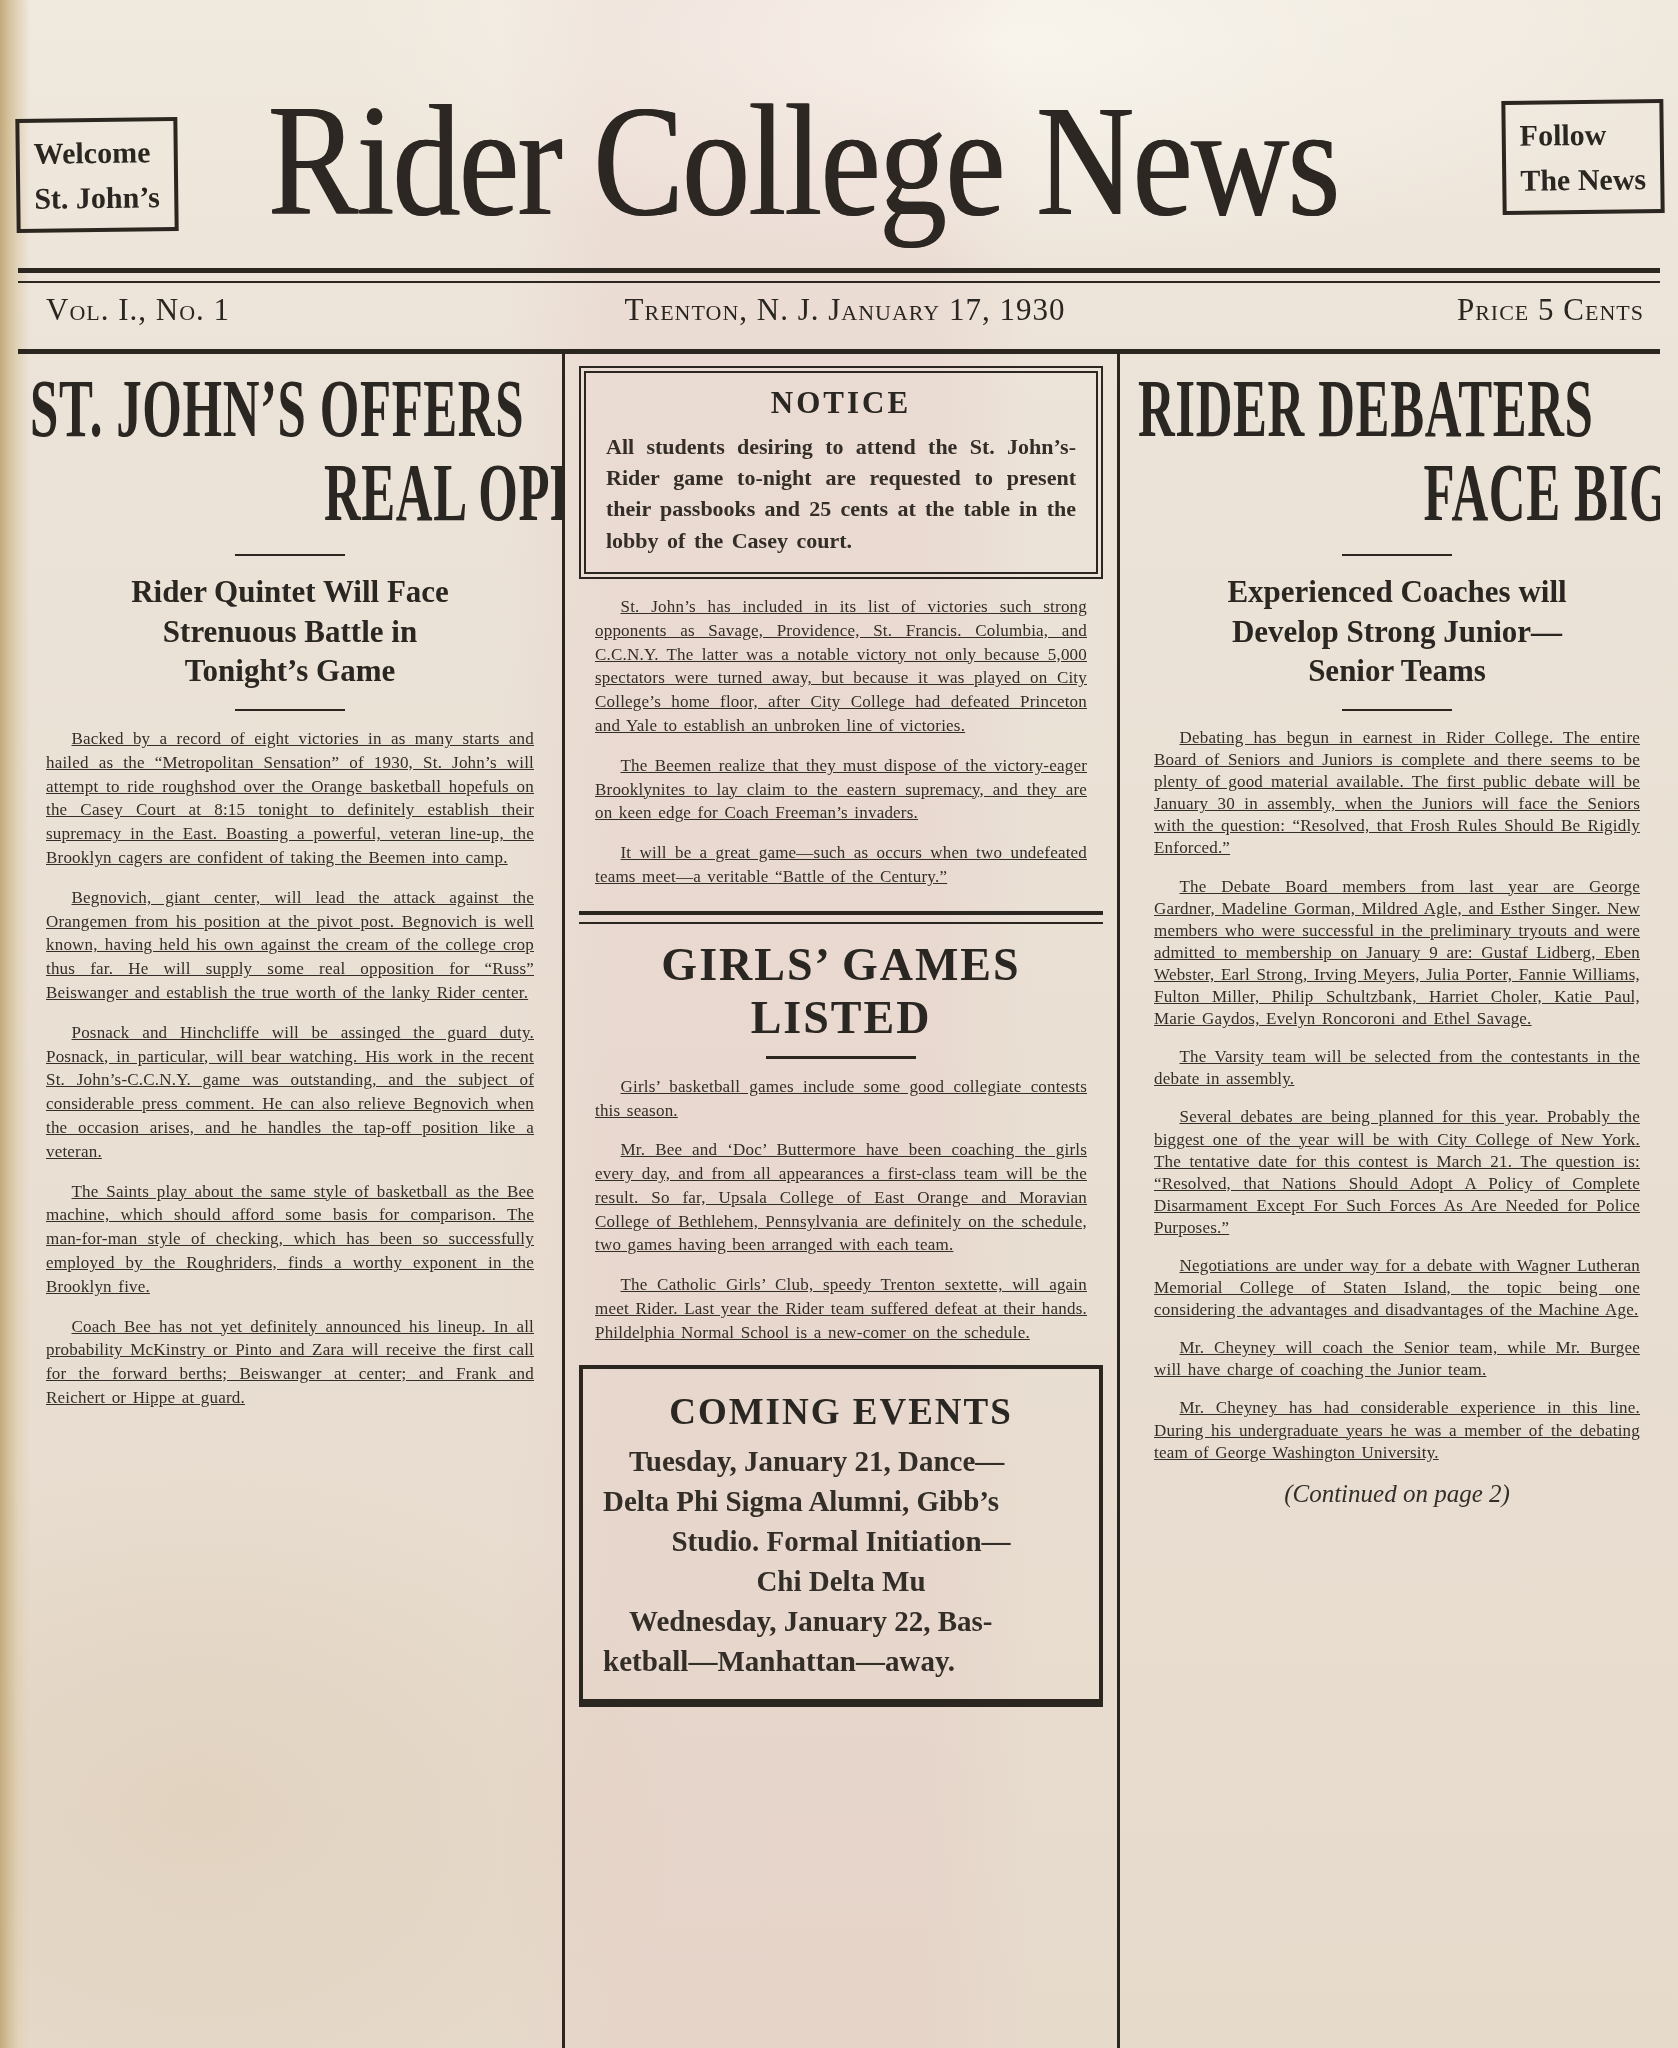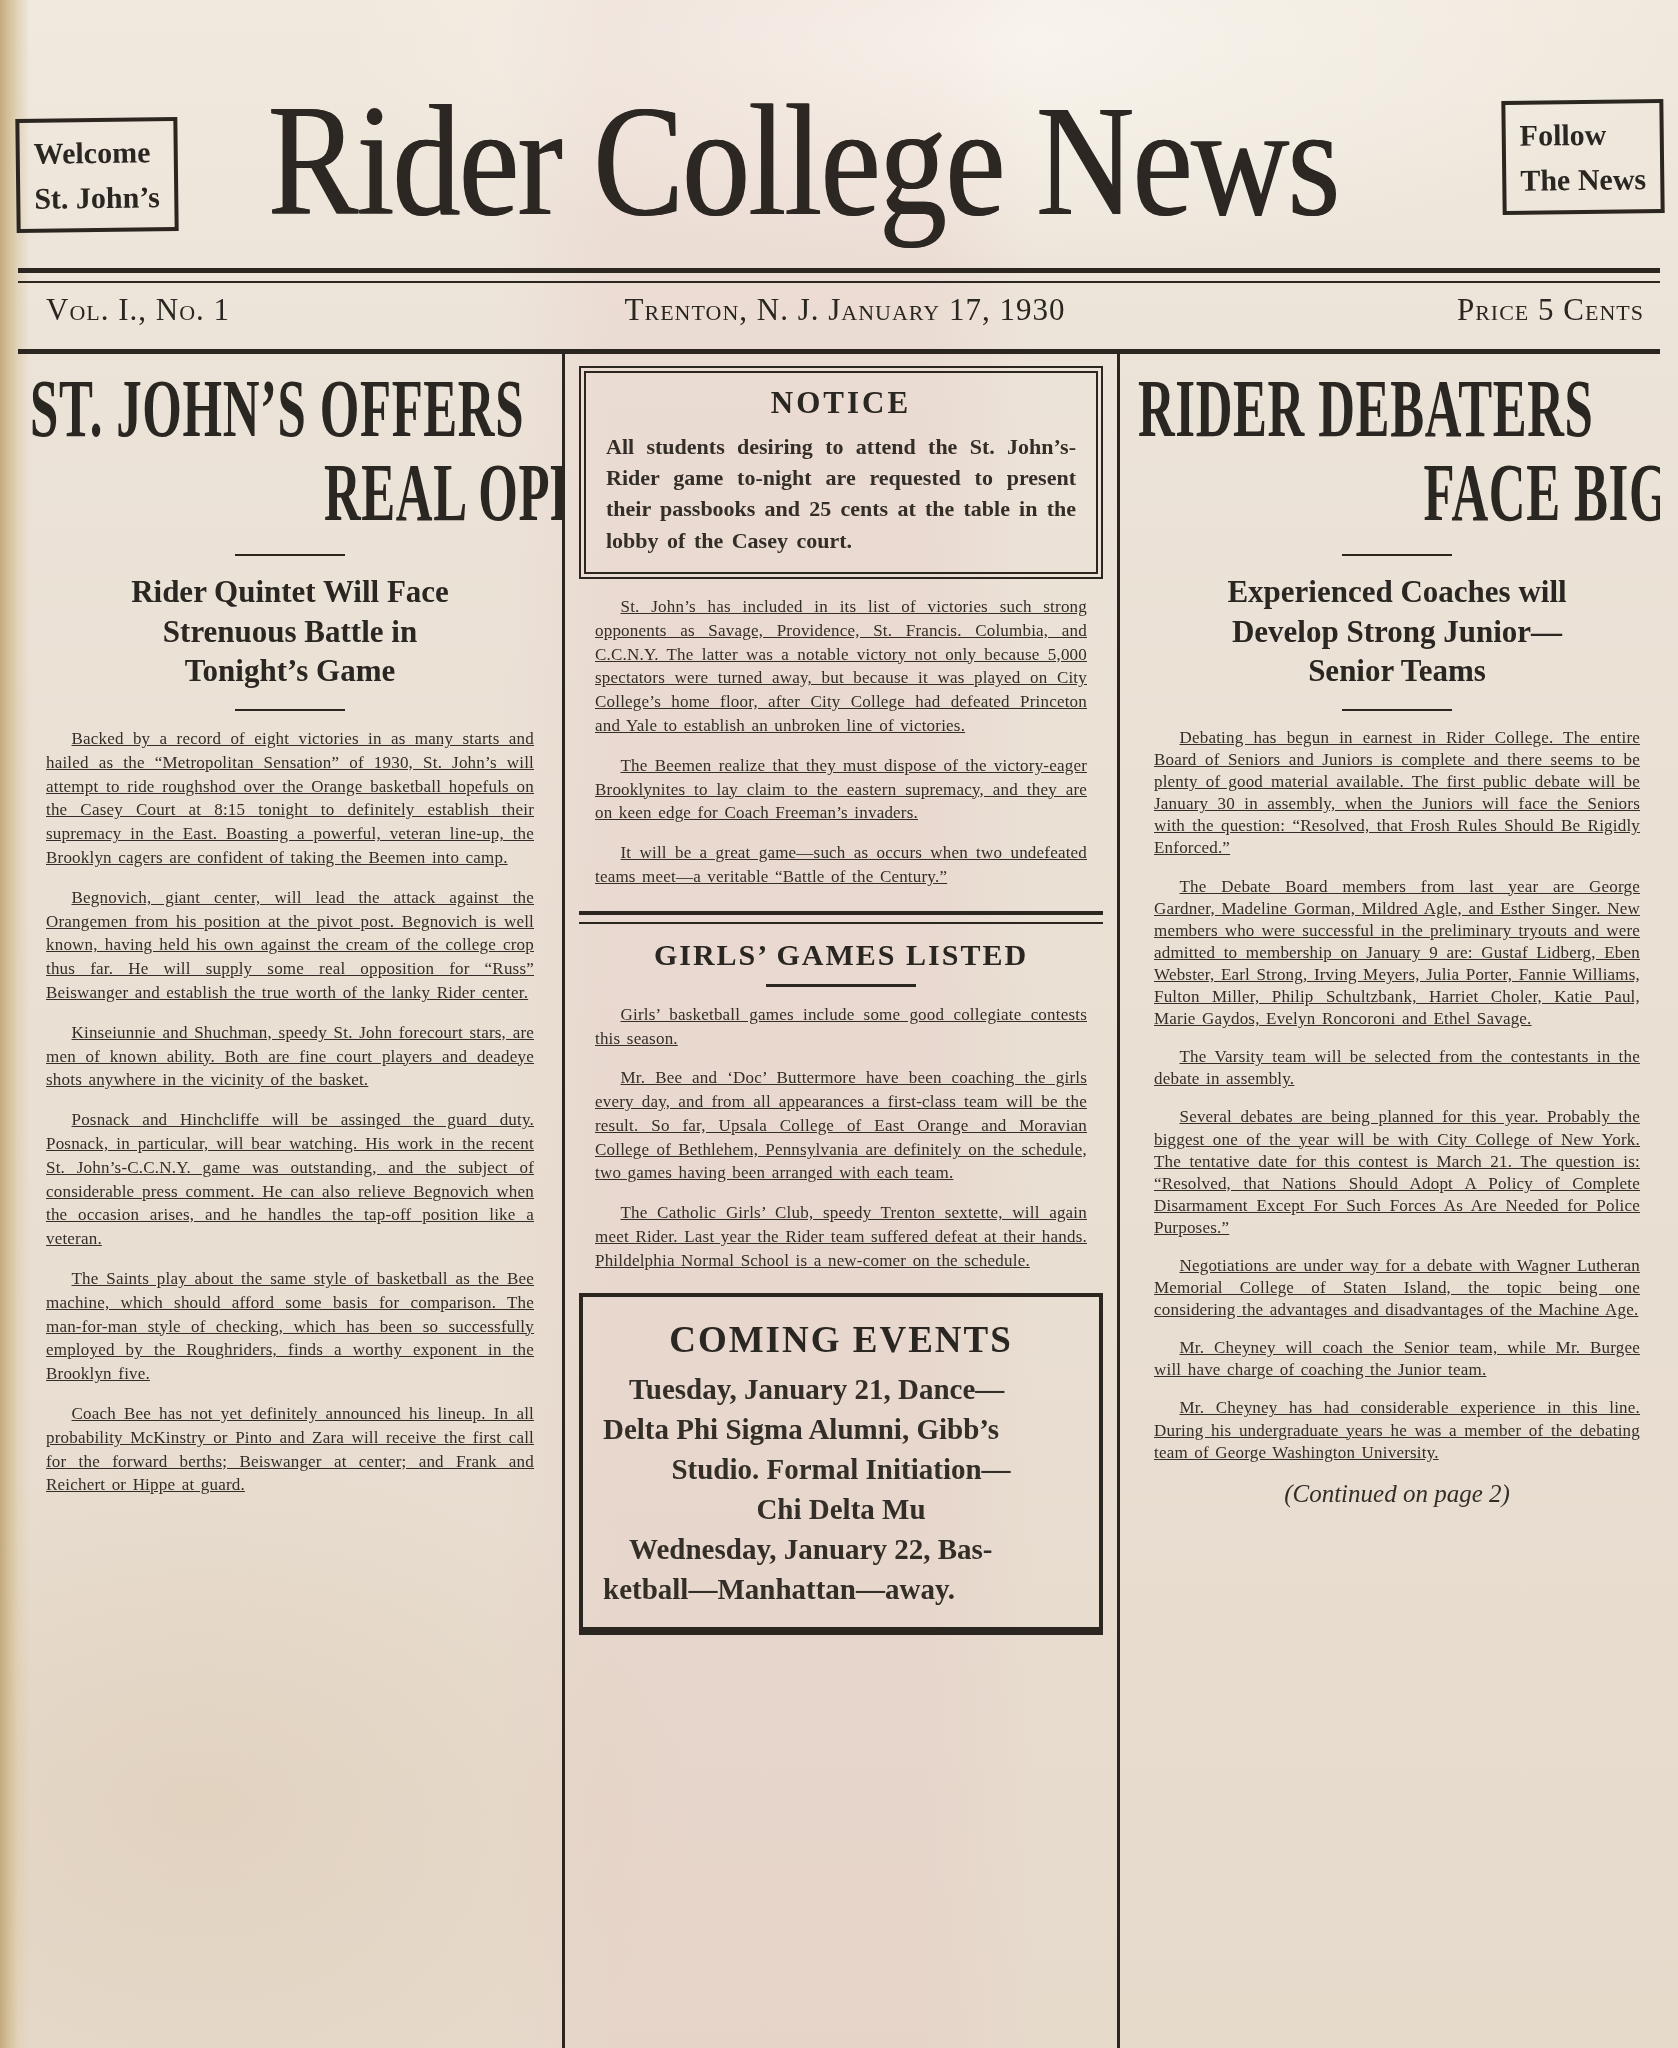--- a/index.html
+++ b/index.html
@@ -83,21 +83,21 @@
   }
   .col3 .body-p{line-height:1.30;}
 
   
   .notice-box{border:7px double var(--rule);padding:8px 20px 16px;margin-bottom:16px;}
   .notice-title{text-align:center;font-weight:700;font-size:31px;letter-spacing:3px;margin:4px 0 10px;color:var(--ink-dark);}
   .notice-body{font-weight:700;font-size:22px;line-height:1.42;text-align:justify;word-spacing:3px;}
 
   
   .rule-double-col{height:7px;border-top:4px solid var(--rule);border-bottom:2px solid var(--rule);margin:22px 0 14px;}
-  .section-heading{text-align:center;font-weight:700;font-size:30px;letter-spacing:2px;color:var(--ink-dark);}
+  .section-heading{text-align:center;font-weight:700;font-size:46px;letter-spacing:2px;color:var(--ink-dark);}
   .short-rule{width:150px;border-top:3px solid var(--rule);margin:12px auto 16px;}
 
   
   .events-box{border:4px solid var(--rule);border-bottom:8px solid var(--rule);padding:21px 20px 18px;margin-top:20px;}
   .events-title{text-align:center;font-weight:700;font-size:37px;letter-spacing:2px;margin-bottom:8px;color:var(--ink-dark);}
   .events-line{font-weight:700;font-size:29px;line-height:1.38;}
   .events-line.c{text-align:center;}
   .events-line.i{text-indent:0.9em;}
 
   .continued{text-align:center;font-style:italic;font-weight:400;font-size:25px;margin-top:16px;}
@@ -138,21 +138,20 @@
       <div class="hl r"><span class="scale">REAL OPPOSITION</span></div>
       <div class="divider"></div>
       <div class="subhead">
         <div>Rider Quintet Will Face</div>
         <div>Strenuous Battle in</div>
         <div>Tonight’s Game</div>
       </div>
       <div class="divider"></div>
       <p class="body-p">Backed by a record of eight victories in as many starts and hailed as the “Metropolitan Sensation” of 1930, St. John’s will attempt to ride roughshod over the Orange basketball hopefuls on the Casey Court at 8:15 tonight to definitely establish their supremacy in the East.  Boasting a powerful, veteran line-up, the Brooklyn cagers are confident of taking the Beemen into camp.</p>
       <p class="body-p">Begnovich, giant center, will lead the attack against the Orangemen from his position at the pivot post.  Begnovich is well known, having held his own against the cream of the college crop thus far.  He will supply some real opposition for “Russ” Beiswanger and establish the true worth of the lanky Rider center.</p>
-      <p class="body-p">Kinseiunnie and Shuchman, speedy St. John forecourt stars, are men of known ability.  Both are fine court players and deadeye shots anywhere in the vicinity of the basket.</p>
       <p class="body-p">Posnack and Hinchcliffe will be assinged the guard duty.  Posnack, in particular, will bear watching.  His work in the recent St. John’s-C.C.N.Y. game was outstanding, and the subject of considerable press comment.  He can also relieve Begnovich when the occasion arises, and he handles the tap-off position like a veteran.</p>
       <p class="body-p">The Saints play about the same style of basketball as the Bee machine, which should afford some basis for comparison.  The man-for-man style of checking, which has been so successfully employed by the Roughriders, finds a worthy exponent in the Brooklyn five.</p>
       <p class="body-p">Coach Bee has not yet definitely announced his lineup.  In all probability McKinstry or Pinto and Zara will receive the first call for the forward berths; Beiswanger at center; and Frank and Reichert or Hippe at guard.</p>
     </div>
 
     <div class="col col2">
       <div class="notice-box">
         <div class="notice-title">NOTICE</div>
         <div class="notice-body">All students desiring to attend the St. John’s-Rider game to-night are requested to present their passbooks and 25 cents at the table in the lobby of the Casey court.</div>
       </div>

